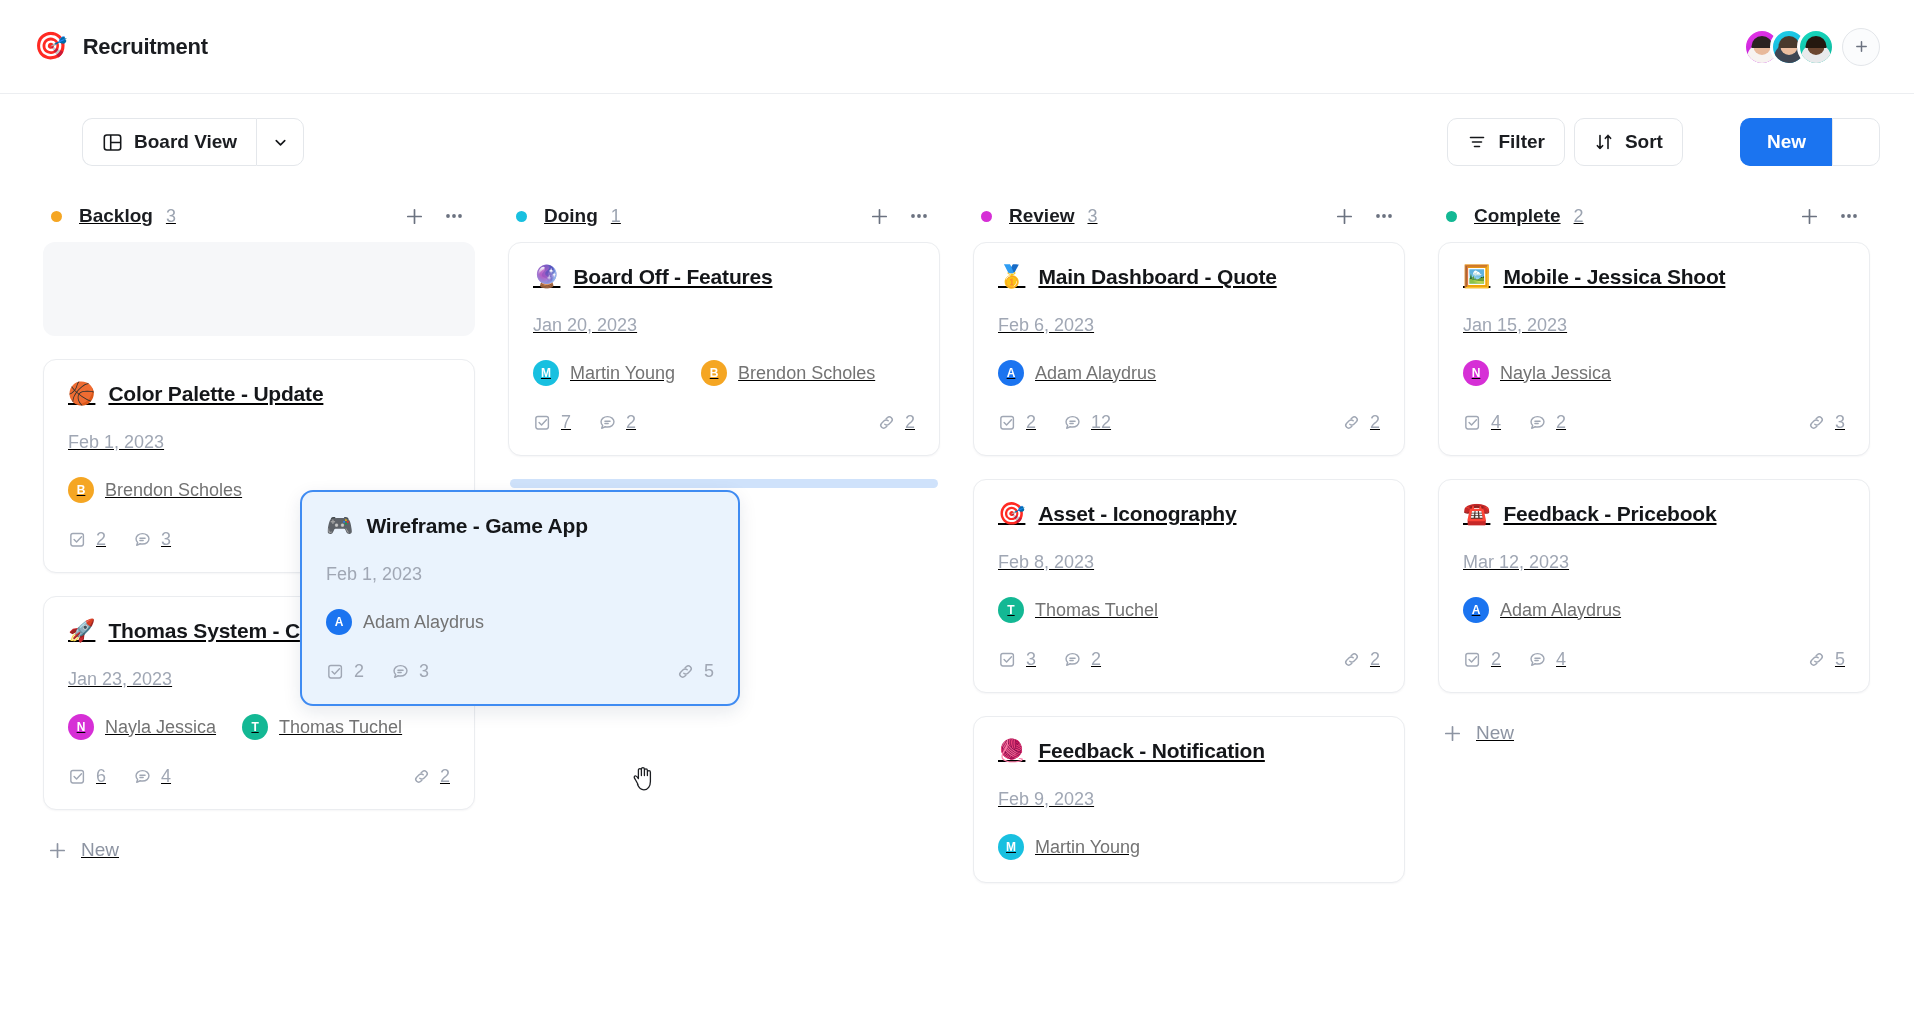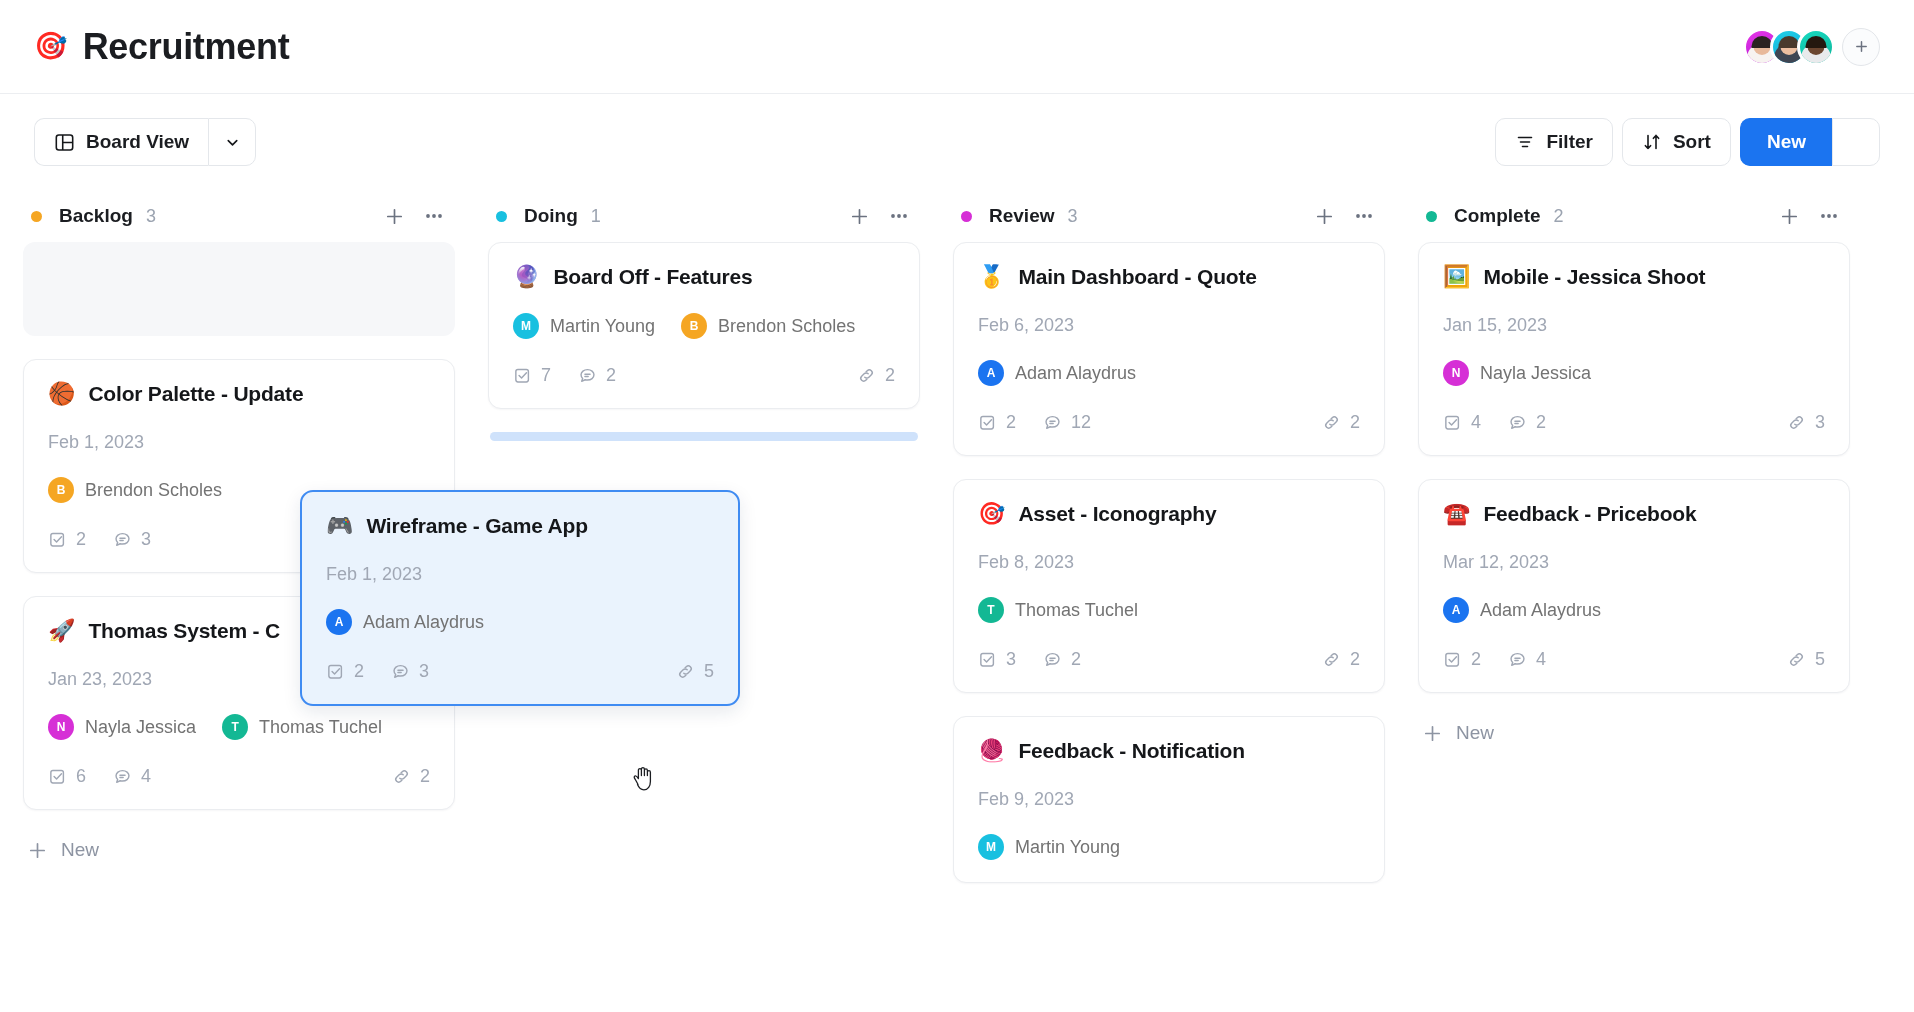--- a/index.html
+++ b/index.html
@@ -14,21 +14,21 @@
   
   .topbar {
     height: 94px;
     border-bottom: 1px solid #eceef1;
     display: flex;
     align-items: center;
     padding: 0 34px 0 34px;
   }
   .brand { display: flex; align-items: center; gap: 15px; }
   .brand-emoji { font-size: 27px; line-height: 1; }
-  .brand-title { font-size: 36px; font-weight: 700; color: #1b1d21; letter-spacing: -0.3px; }
+  .brand-title { font-size: 22px; font-weight: 700; color: #1b1d21; letter-spacing: -0.3px; }
   .spacer { flex: 1; }
 
   .avatars { display: flex; align-items: center; }
   .avatar-pic {
     width: 38px; height: 38px; border-radius: 50%;
     border: 3px solid #ffffff;
     margin-left: -11px;
     position: relative;
     overflow: hidden;
     flex: none;
@@ -66,21 +66,21 @@
     border: 1px solid #e4e7eb;
     border-radius: 10px;
     background: #ffffff;
     display: inline-flex; align-items: center; gap: 11px;
     padding: 0 19px;
     font-size: 19px; font-weight: 600; color: #1b1d21;
     cursor: pointer;
     white-space: nowrap;
   }
   .btn-split { display: inline-flex; align-items: stretch; }
-  .btn-split .btn-main { border-radius: 10px 0 0 10px; border-right: none; }
+  .btn-split .btn-main { border-radius: 10px 0 0 10px; border-right: none; margin-left: 48px; }
   .btn-split .btn-caret {
     border-radius: 0 10px 10px 0;
     border: 1px solid #e4e7eb;
     background: #fff;
     width: 48px;
     display: flex; align-items: center; justify-content: center;
     cursor: pointer;
   }
   .btn-primary {
     background: #1b74f0; border-color: #1b74f0; color: #ffffff;
@@ -91,23 +91,24 @@
     background: #1b74f0; border-color: #1b74f0;
     border-left: 1px solid #4a92f4;
   }
   .btn-primary-caret svg { stroke: #fff; }
   .toolbar-right { display: flex; align-items: center; gap: 9px; }
 
   
   .board {
     display: flex;
     gap: 0;
-    padding: 0 23px;
+    padding: 0 43px;
     align-items: flex-start;
     height: calc(1012px - 94px - 96px);
+    text-decoration: underline;
   }
   .column { width: 465px; flex: none; padding-right: 33px; }
   .col-head {
     display: flex; align-items: center;
     height: 52px;
     padding: 0 10px 0 8px;
   }
   .dot { width: 11px; height: 11px; border-radius: 50%; flex: none; }
   .col-name { font-size: 19px; font-weight: 600; color: #1b1d21; margin-left: 17px; }
   .col-count { font-size: 18px; color: #9ba3b0; margin-left: 13px; }
@@ -374,20 +375,21 @@
                 <circle cx="17" cy="11" r="1.9"></circle>
               </svg>
             </span>
           </span>
         </div>
         <div class="card">
           <div class="card-title">
             <span class="card-emoji">🔮</span>
             <span class="card-name">Board Off - Features</span>
           </div>
+          <div class="card-date">Jan 20, 2023</div>
           <div class="card-people">
             <div class="person">
               <span class="initial" style="background:#18c0e0">M</span>
               <span class="person-name">Martin Young</span>
             </div>
             <div class="person">
               <span class="initial" style="background:#f5a623">B</span>
               <span class="person-name">Brendon Scholes</span>
             </div>
           </div>

